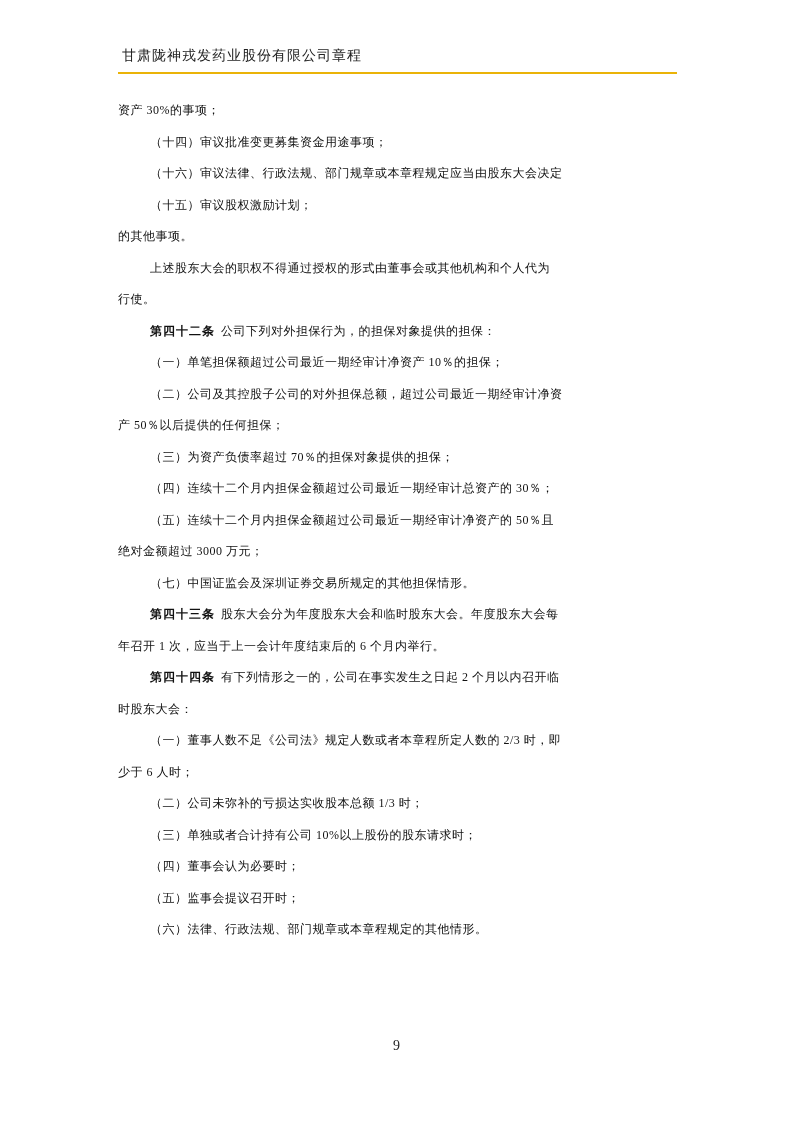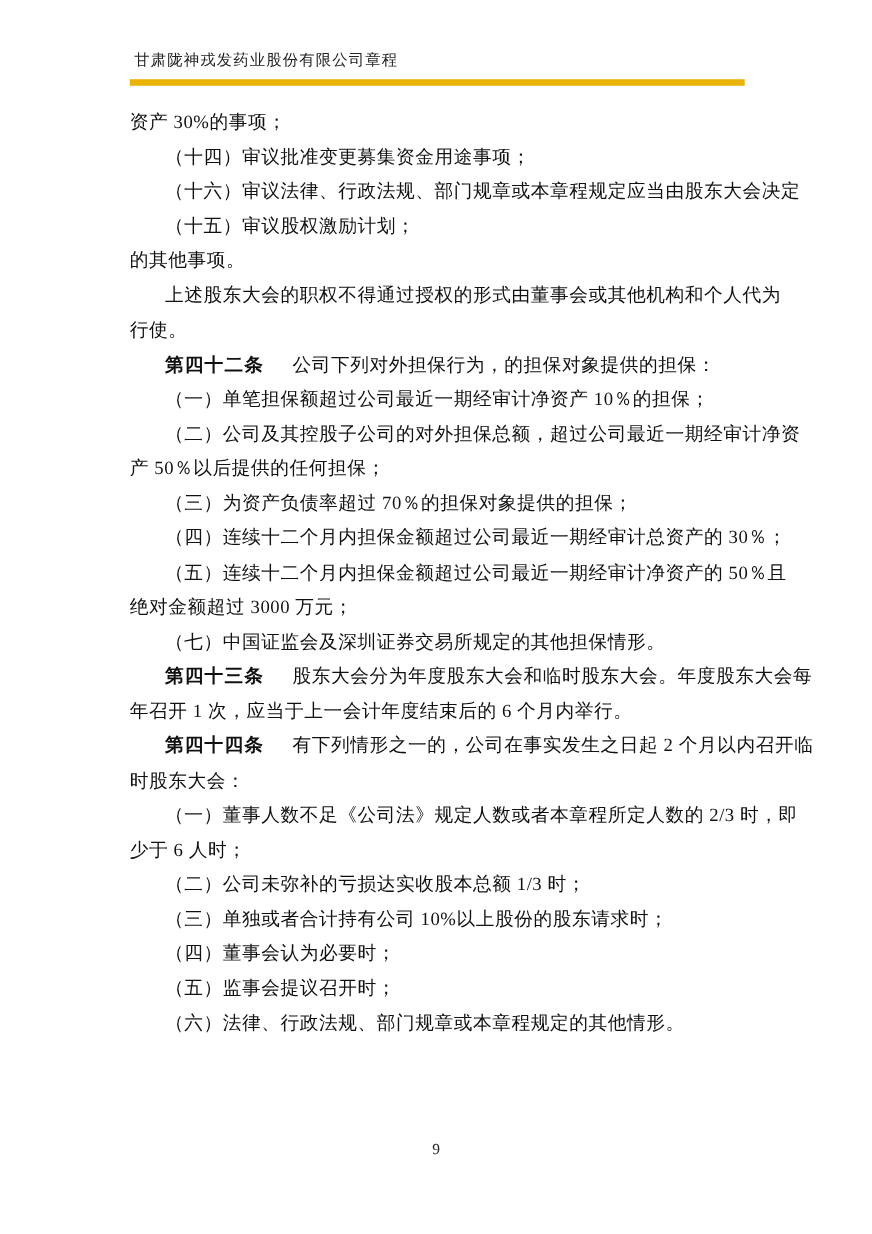--- a/index.html
+++ b/index.html
@@ -14,49 +14,49 @@
     background: #ffffff;
     overflow: hidden;
     font-family: "Liberation Serif", "DejaVu Serif", serif;
     color: #111111;
   }
   .header {
     position: absolute;
     left: 118px;
     top: 46px;
     width: 559px;
-    border-bottom: 6px solid #eab308;
+    border-bottom: 2px solid #eab308;
     padding-bottom: 6px;
   }
   .header-title {
     font-size: 14px;
     line-height: 20px;
     color: #222222;
     padding-left: 4px;
     letter-spacing: 1px;
   }
   .body-text {
     position: absolute;
     left: 118px;
     top: 95px;
     width: 559px;
   }
   .doc-line {
-    font-size: 17px;
+    font-size: 12px;
     line-height: 31.5px;
     height: 31.5px;
     white-space: nowrap;
     letter-spacing: 0.5px;
   }
   .doc-line.indent {
     padding-left: 32px;
   }
   .doc-lead {
     font-weight: bold;
-    margin-right: 26px;
+    margin-right: 6px;
     font-family: Liberation Serif, serif;
     letter-spacing: 1px;
   }
   .footer {
     position: absolute;
     left: 0;
     top: 1036px;
     width: 793px;
     text-align: center;
   }

